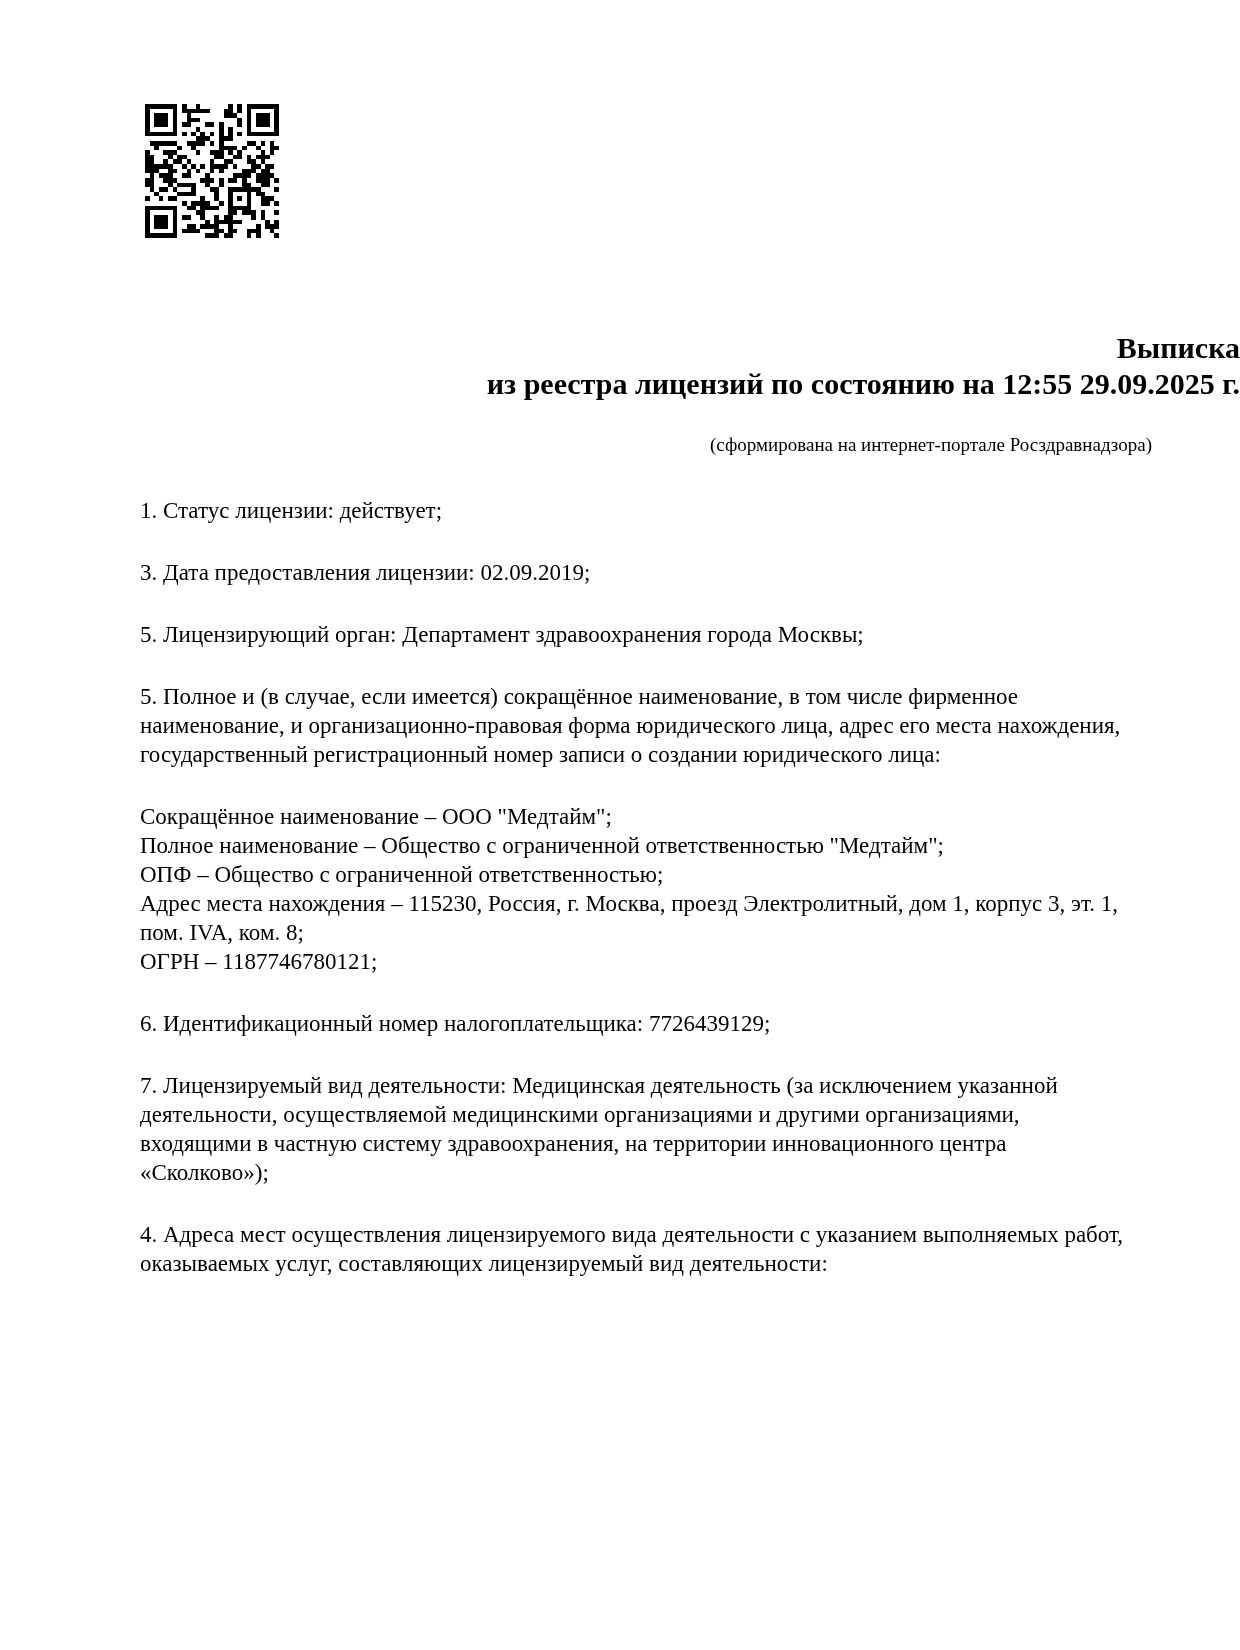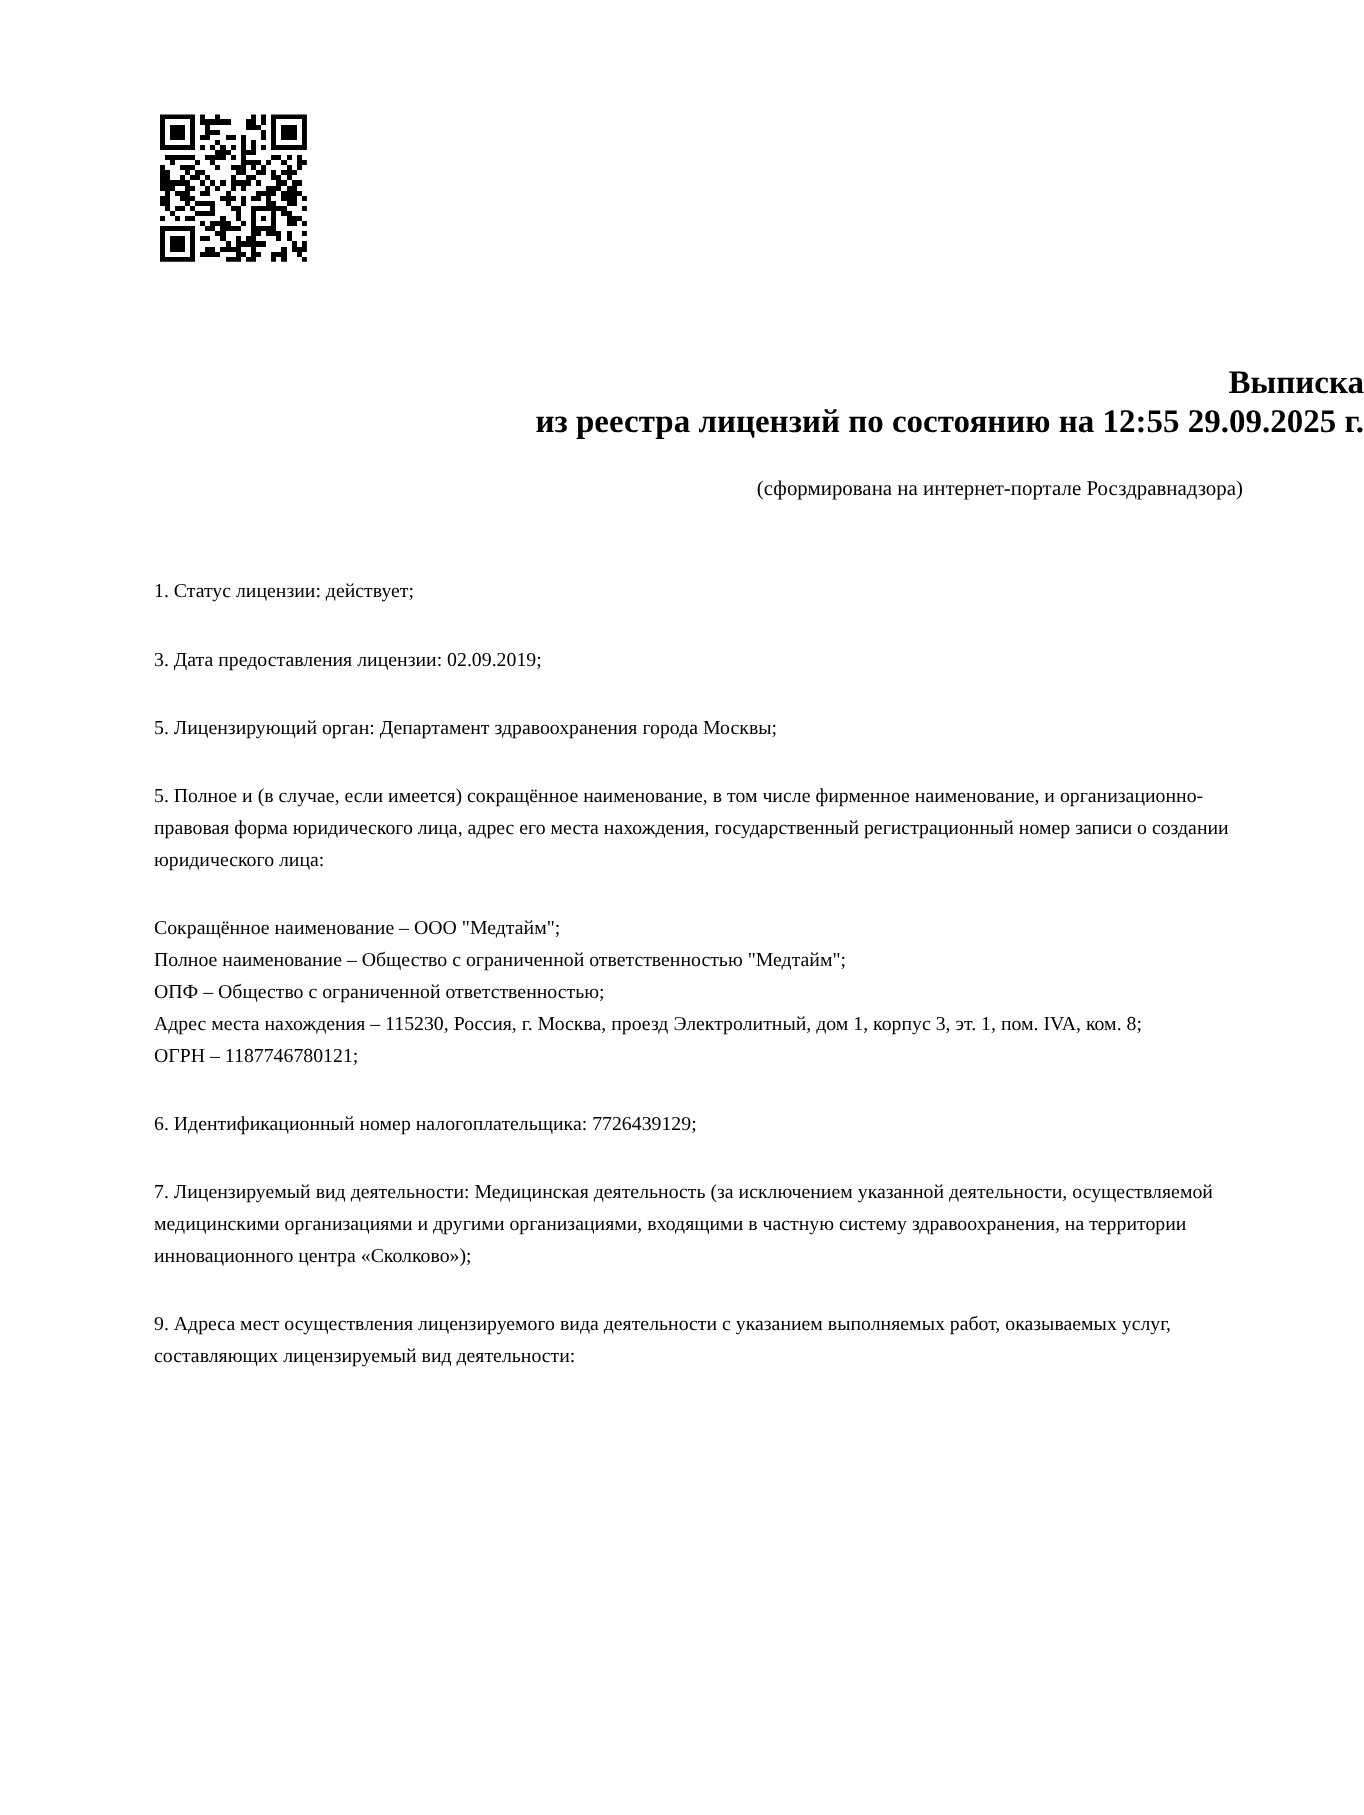--- a/index.html
+++ b/index.html
@@ -24,28 +24,28 @@
     margin: 0;
     padding-top: 330px;
     text-align: right;
     font-weight: bold;
     font-size: 30px;
     line-height: 36px;
     white-space: nowrap;
   }
   .subtitle {
     margin-top: 30px;
-    padding-right: 110px;
+    padding-right: 88px;
     text-align: right;
     font-size: 19px;
     line-height: 26px;
   }
   .content {
-    margin: 65px 110px 0 140px;
-    font-size: 18px;
+    margin: 38px 110px 0 140px;
+    font-size: 23px;
     line-height: 29px;
   }
   .content .para { margin: 0 0 33px 0; }
   .org-details .line { margin: 0; }
 </style>
 </head>
 <body>
 
 <div class="page">
 
@@ -466,16 +466,16 @@
     <div class="para org-details">
       <div class="line">Сокращённое наименование – ООО "Медтайм";</div>
       <div class="line">Полное наименование – Общество с ограниченной ответственностью "Медтайм";</div>
       <div class="line">ОПФ – Общество с ограниченной ответственностью;</div>
       <div class="line">Адрес места нахождения – 115230, Россия, г. Москва, проезд Электролитный, дом 1, корпус 3, эт. 1, пом. IVA, ком. 8;</div>
       <div class="line">ОГРН – 1187746780121;</div>
     </div>
 
     <p class="para">6. Идентификационный номер налогоплательщика: 7726439129;</p>
     <p class="para">7. Лицензируемый вид деятельности: Медицинская деятельность (за исключением указанной деятельности, осуществляемой медицинскими организациями и другими организациями, входящими в частную систему здравоохранения, на территории инновационного центра «Сколково»);</p>
-    <p class="para">9. Адреса мест осуществления лицензируемого вида деятельности с указанием выполняемых работ, оказываемых услуг, составляющих лицензируемый вид деятельности:</p>
+    <p class="para">4. Адреса мест осуществления лицензируемого вида деятельности с указанием выполняемых работ, оказываемых услуг, составляющих лицензируемый вид деятельности:</p>
   </main>
 
 </div>
 
 </body></html>

